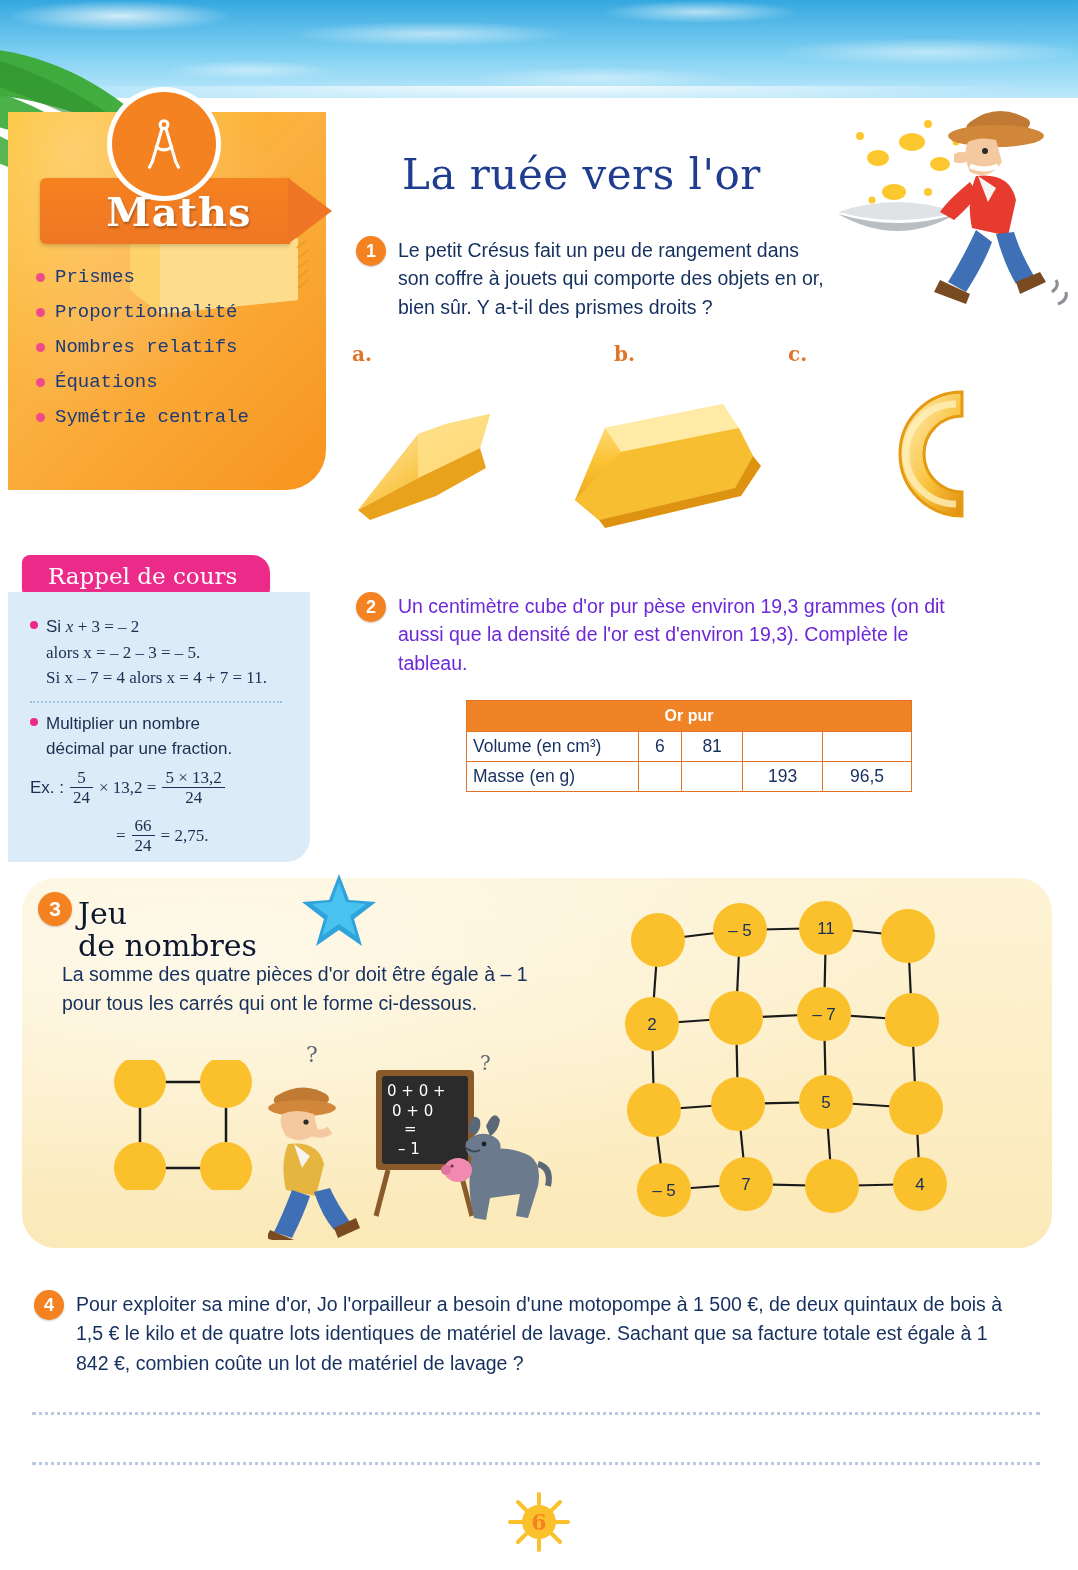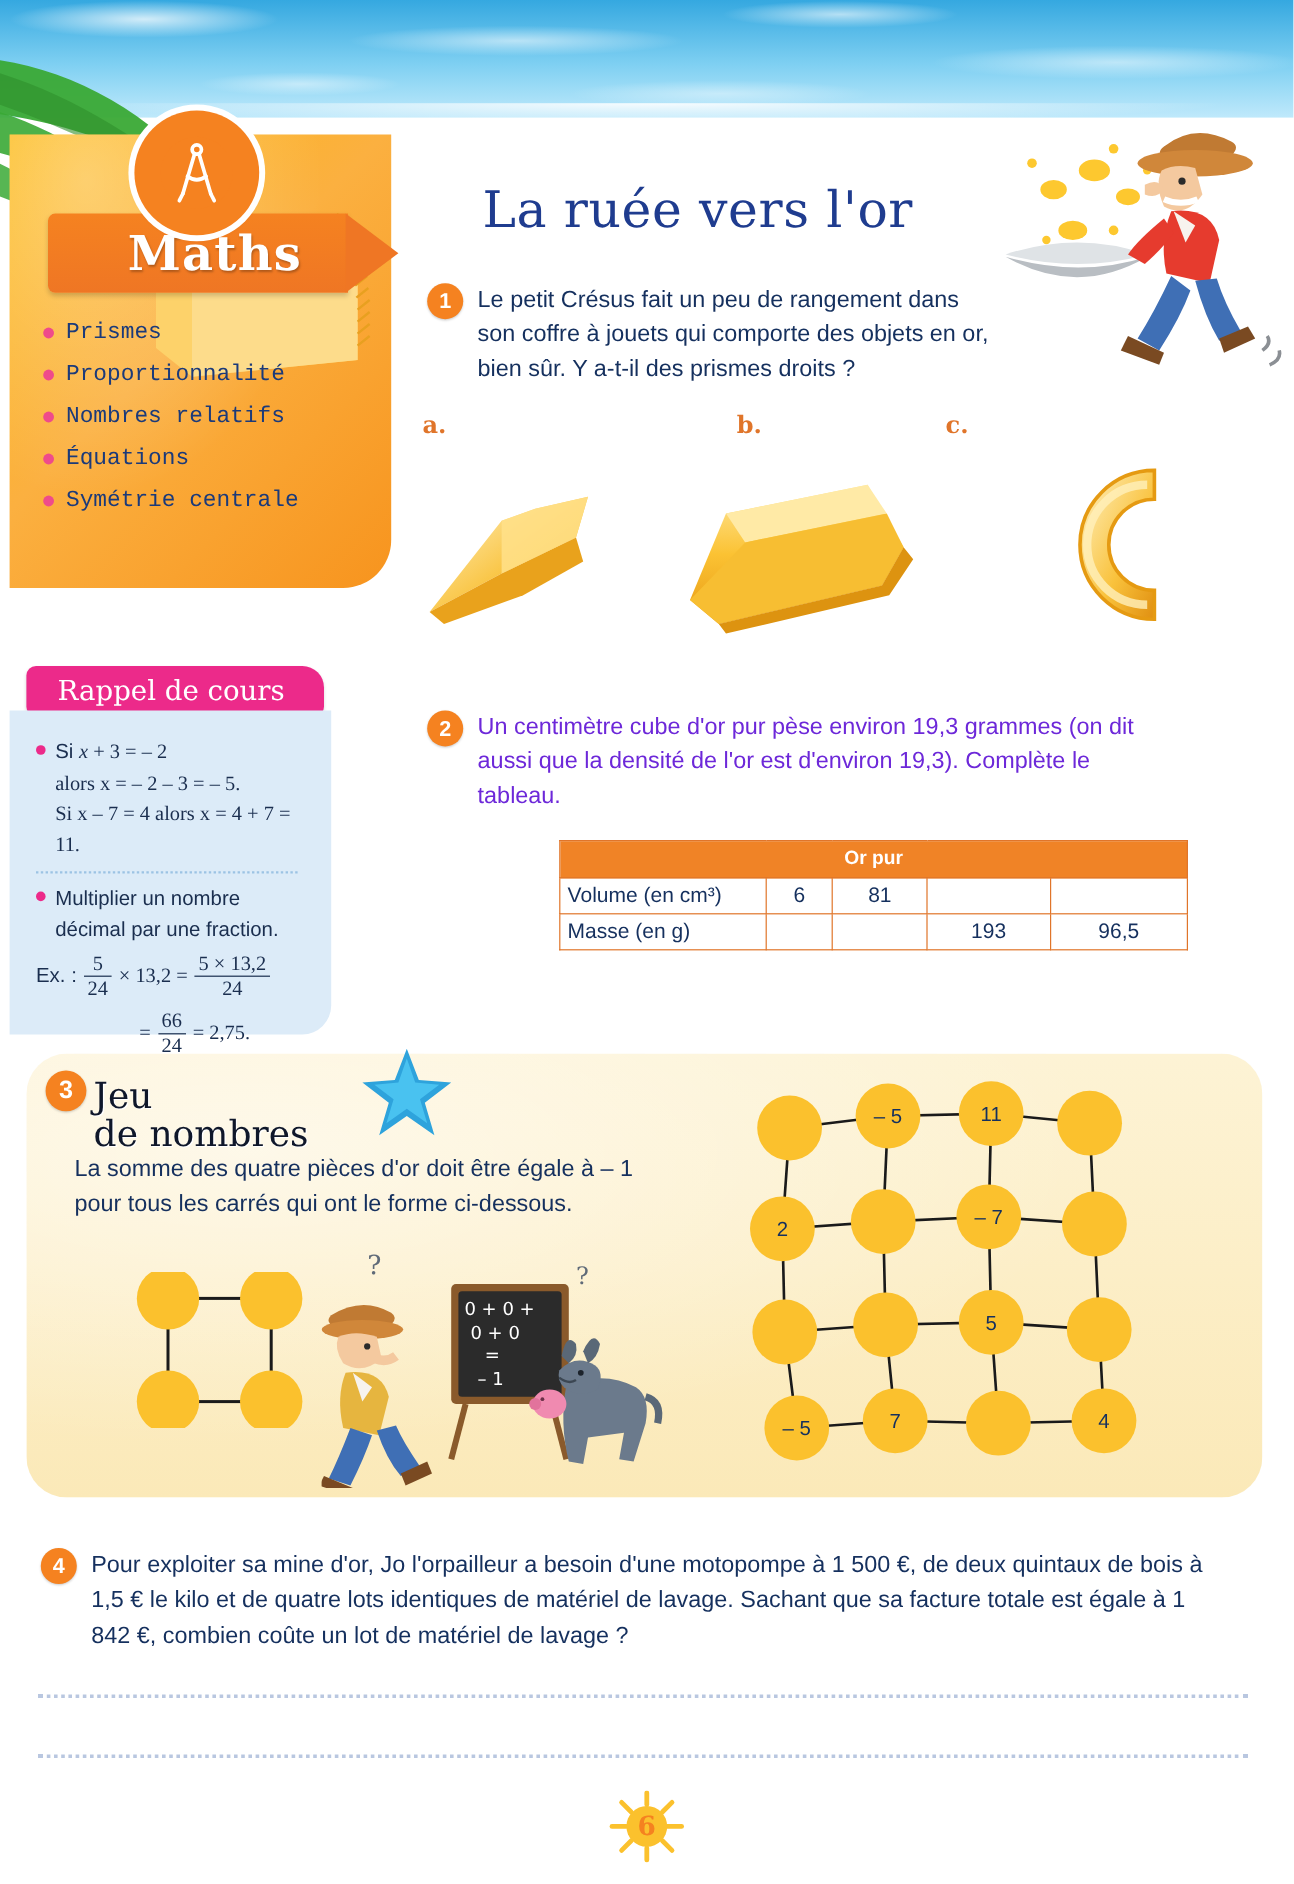--- a/index.html
+++ b/index.html
@@ -91,21 +91,21 @@
 
   
   .rappel-tab {
     position:absolute; left:22px; top:555px; width:248px; height:42px;
     background:#ec2a8a; border-radius:8px 18px 8px 8px;
     display:flex; align-items:center; padding-left:26px;
     color:#fff; font-size:23px; font-family:"DejaVu Serif", serif;
     box-shadow:0 2px 3px rgba(0,0,0,.15);
   }
   .rappel-box {
-    position:absolute; left:8px; top:592px; width:268px; height:270px;
+    position:absolute; left:8px; top:592px; width:302px; height:270px;
     background:#dcebf8; border-radius:0 0 24px 0;
     padding:22px 28px 0 22px;
     color:#1a2e4f; font-size:17px; line-height:1.5;
   }
   .rappel-box .bullet-line { display:flex; gap:8px; align-items:flex-start; }
   .rappel-box .pdot { width:8px; height:8px; border-radius:50%; background:#ec2a8a; margin-top:7px; flex:0 0 auto;}
   .mi { font-family:"Liberation Serif", serif; font-style:italic; }
   .ms { font-family:"Liberation Serif", serif; }
   .dashed-sep {
     border-top: 2px dotted #9cc3e4; margin:10px 0 8px 0;
@@ -147,21 +147,21 @@
 
   .cowboy-gold { position:absolute; left:820px; top:96px; width:250px; height:230px; }
 
   .q2 {
     position:absolute; left:356px; top:592px; width:620px;
     display:flex; gap:12px; align-items:flex-start;
   }
   .q2 p { margin:0; font-size:19.5px; color:#6d28d9; line-height:1.46; }
 
   table.orpur {
-    position:absolute; left:466px; top:700px; width:524px;
+    position:absolute; left:466px; top:700px; width:446px;
     border-collapse:collapse; font-size:17.5px; color:#15305e;
   }
   table.orpur th {
     background:#f08326; color:#fff; font-size:16px; padding:6px;
     border:1.5px solid #e0752a; font-weight:bold;
   }
   table.orpur td {
     border:1.5px solid #e0752a; height:30px; text-align:center; padding:3px 6px;
   }
   table.orpur td.lbl { text-align:left; width:172px; }

